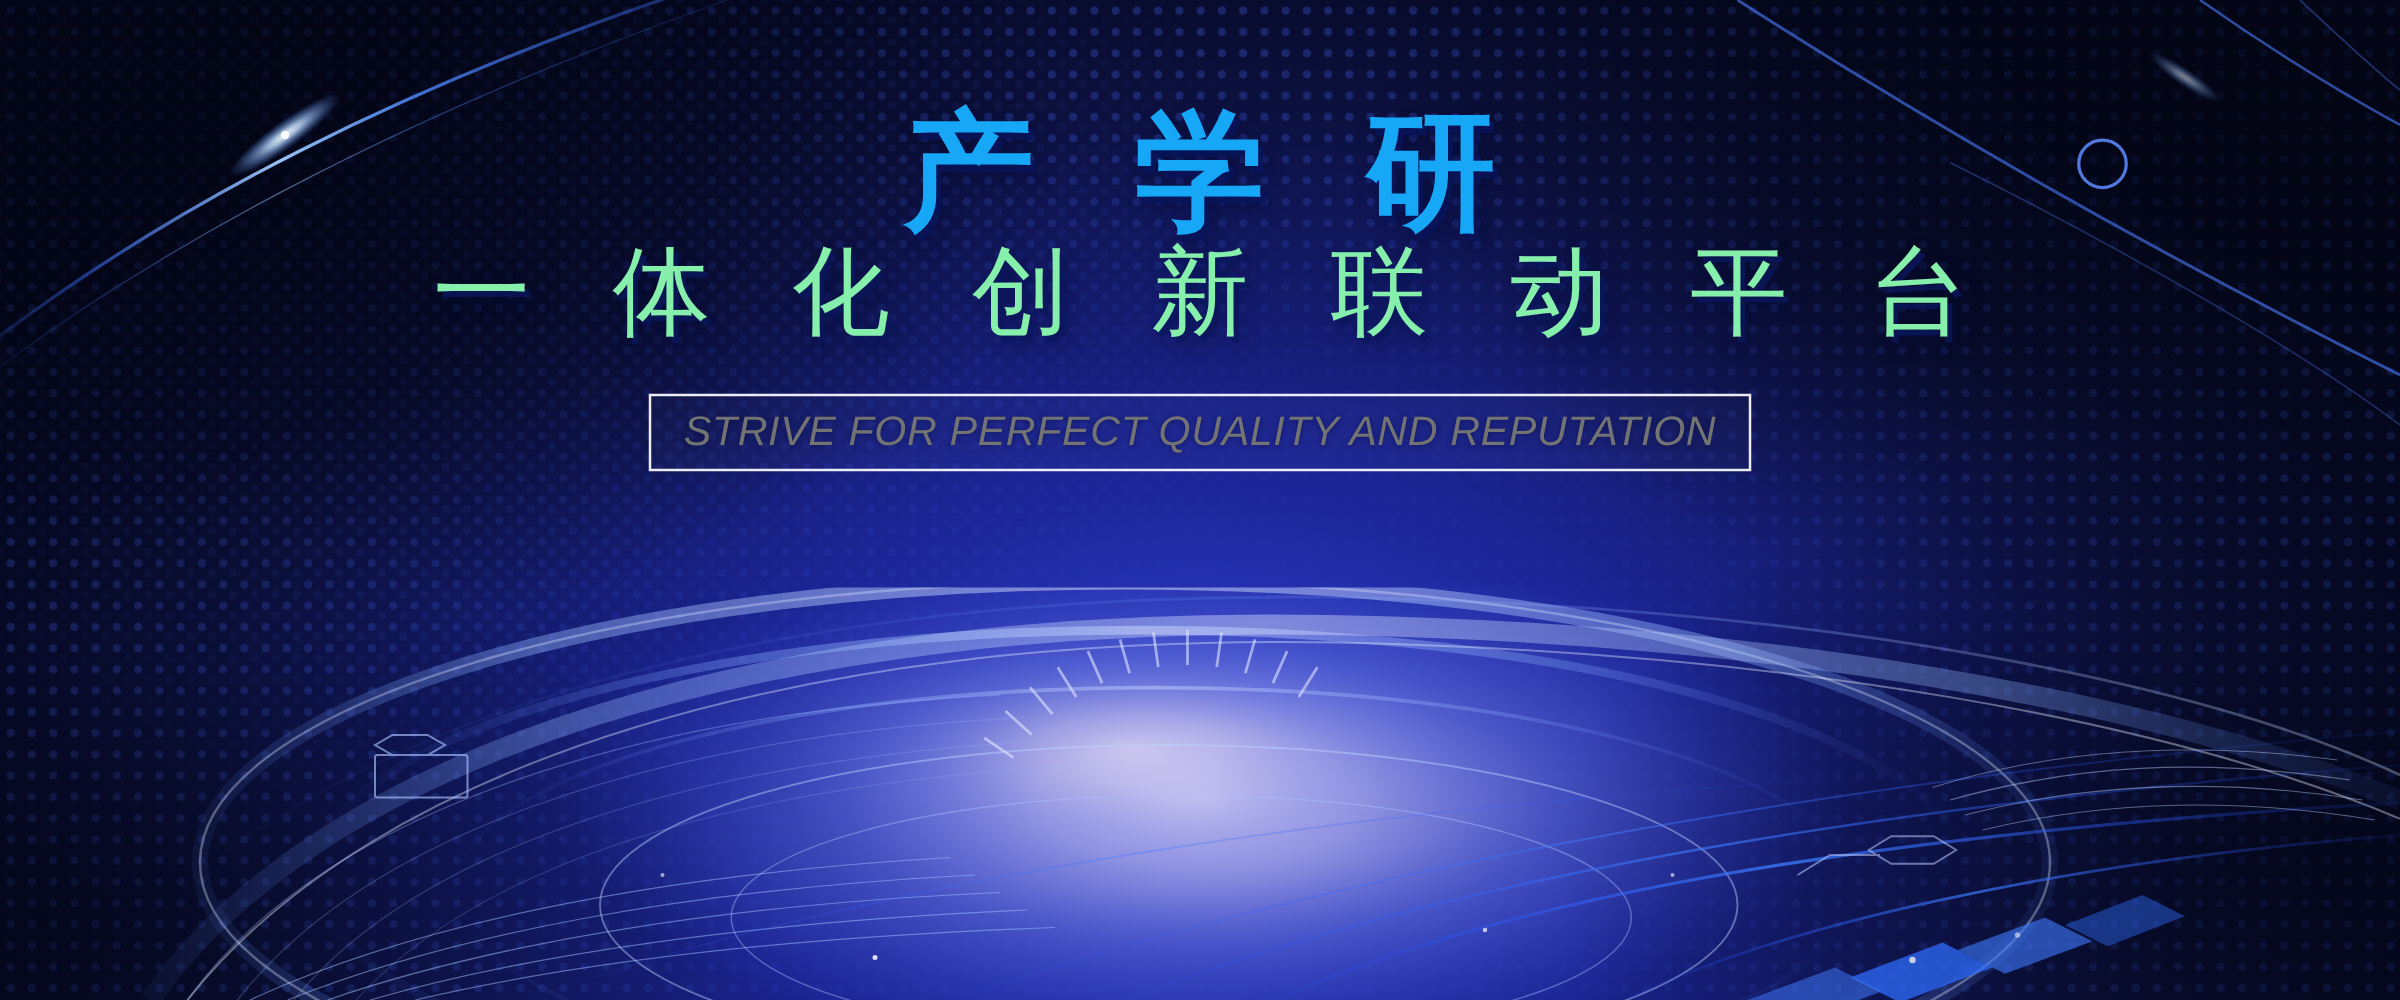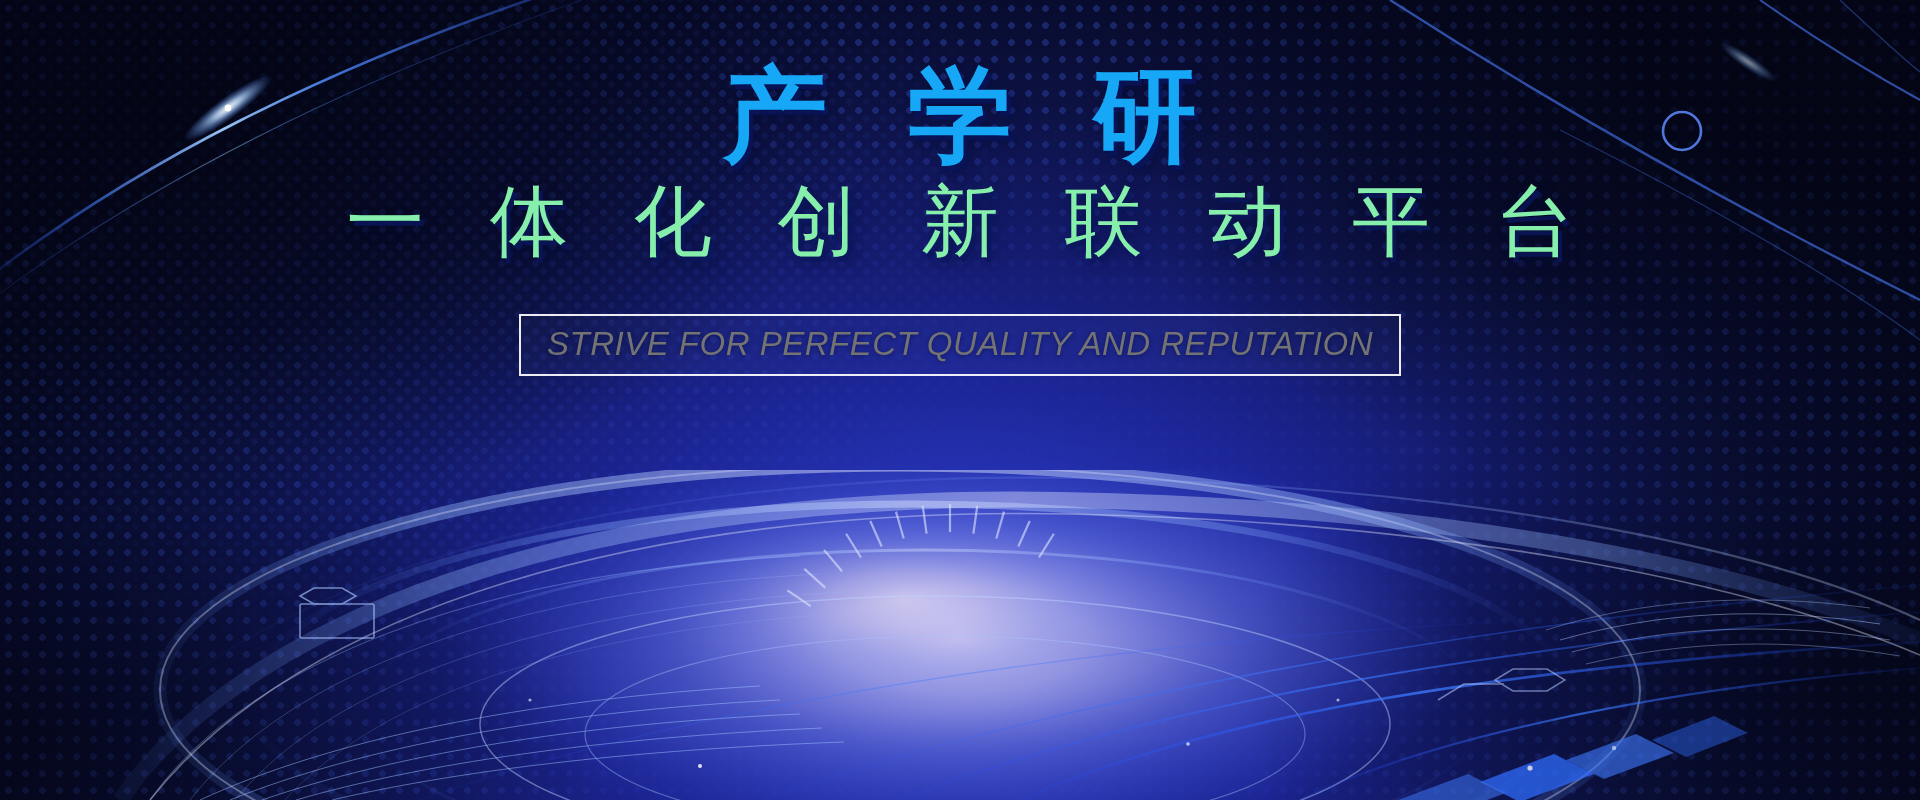--- a/index.html
+++ b/index.html
@@ -48,23 +48,22 @@
   }
 
   
   .art{ position:absolute; inset:0; width:1920px; height:800px; }
 
   
   .content{
     position:absolute; left:0; right:0; top:0;
     height:664px;
     display:flex; flex-direction:column; align-items:center;
-    padding-top:61px;
+    padding-top:84px;
     pointer-events:none;
-    gap:11px;
   }
   .title-main{
     font-size:104px;
     font-weight:bold;
     letter-spacing:26px;
     text-indent:26px;
     line-height:1.04;
     color:#17a7f7;
     text-shadow:
       4px 5px 0 rgba(8,20,90,.85),

